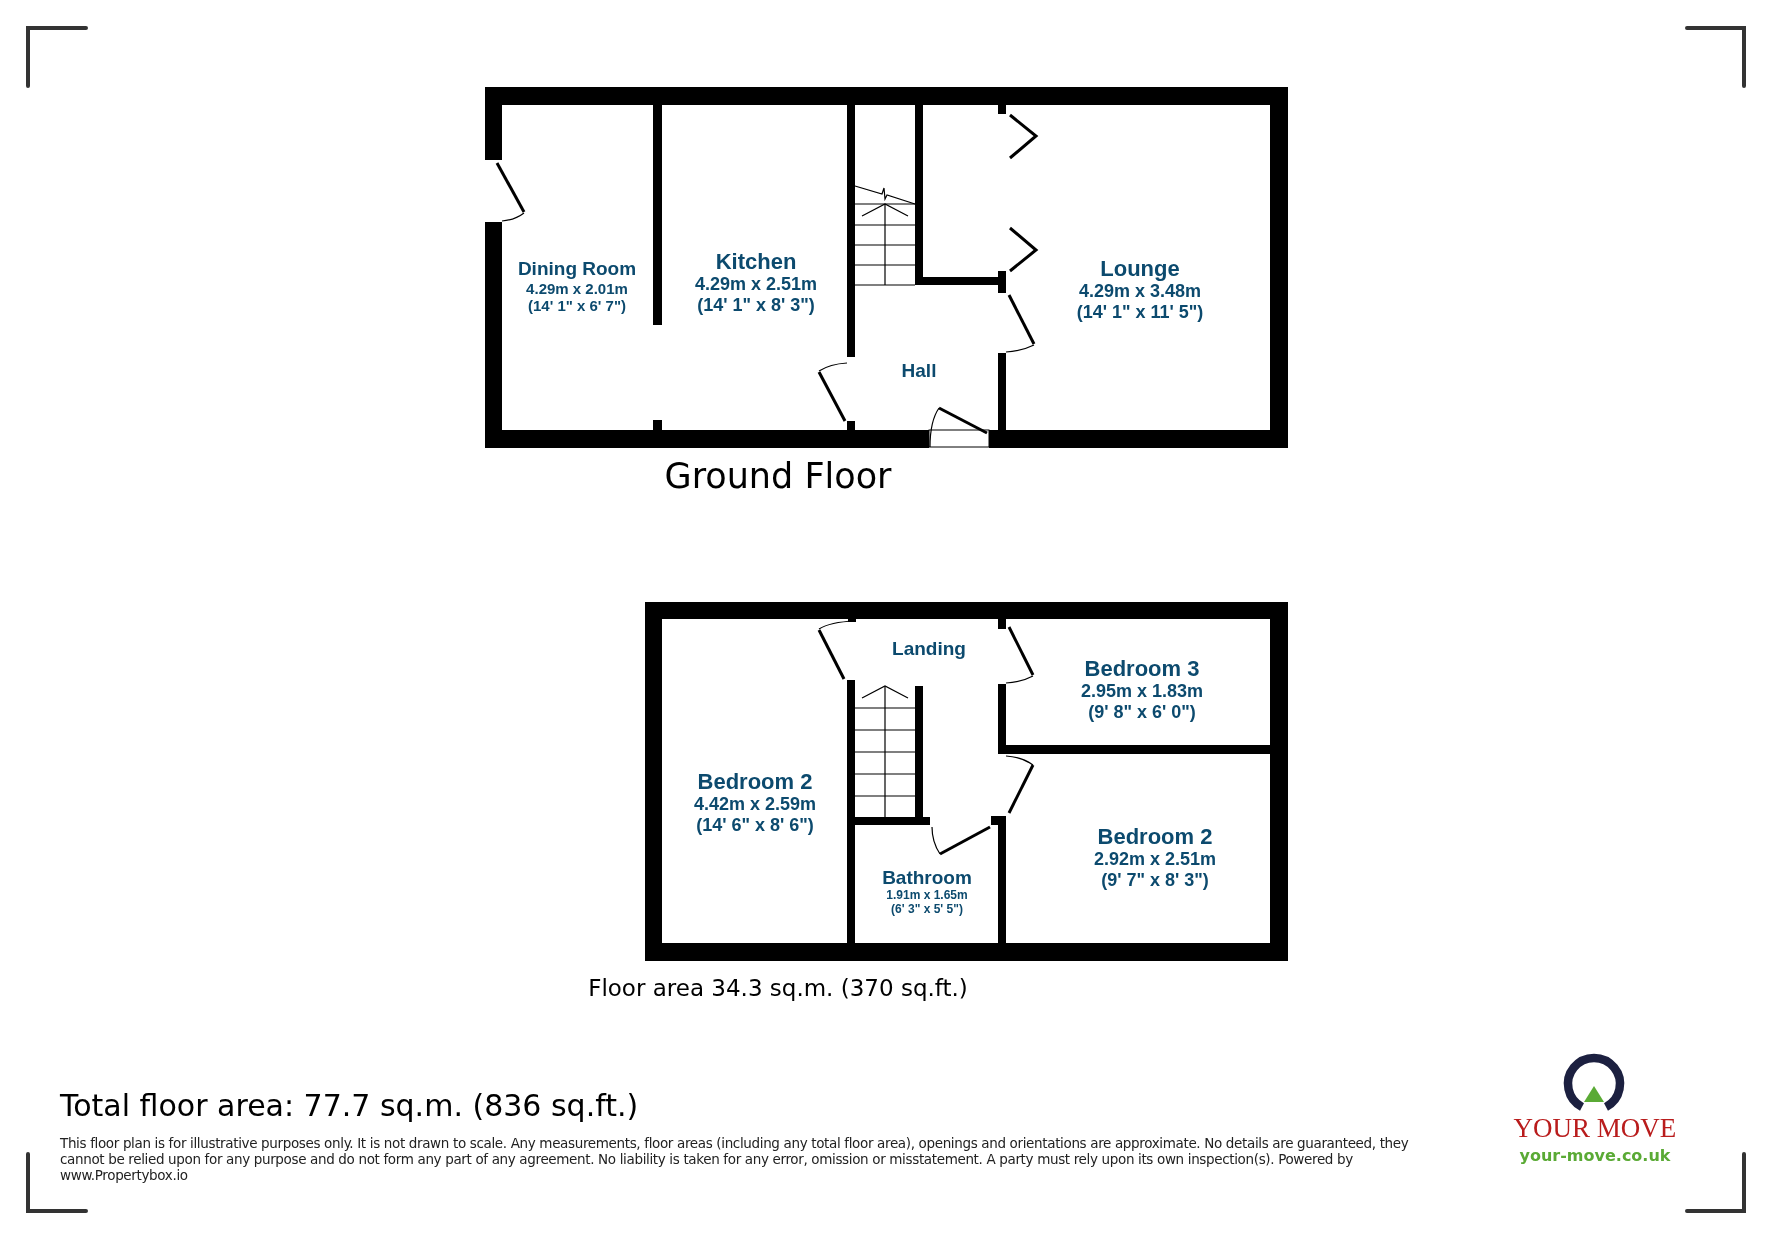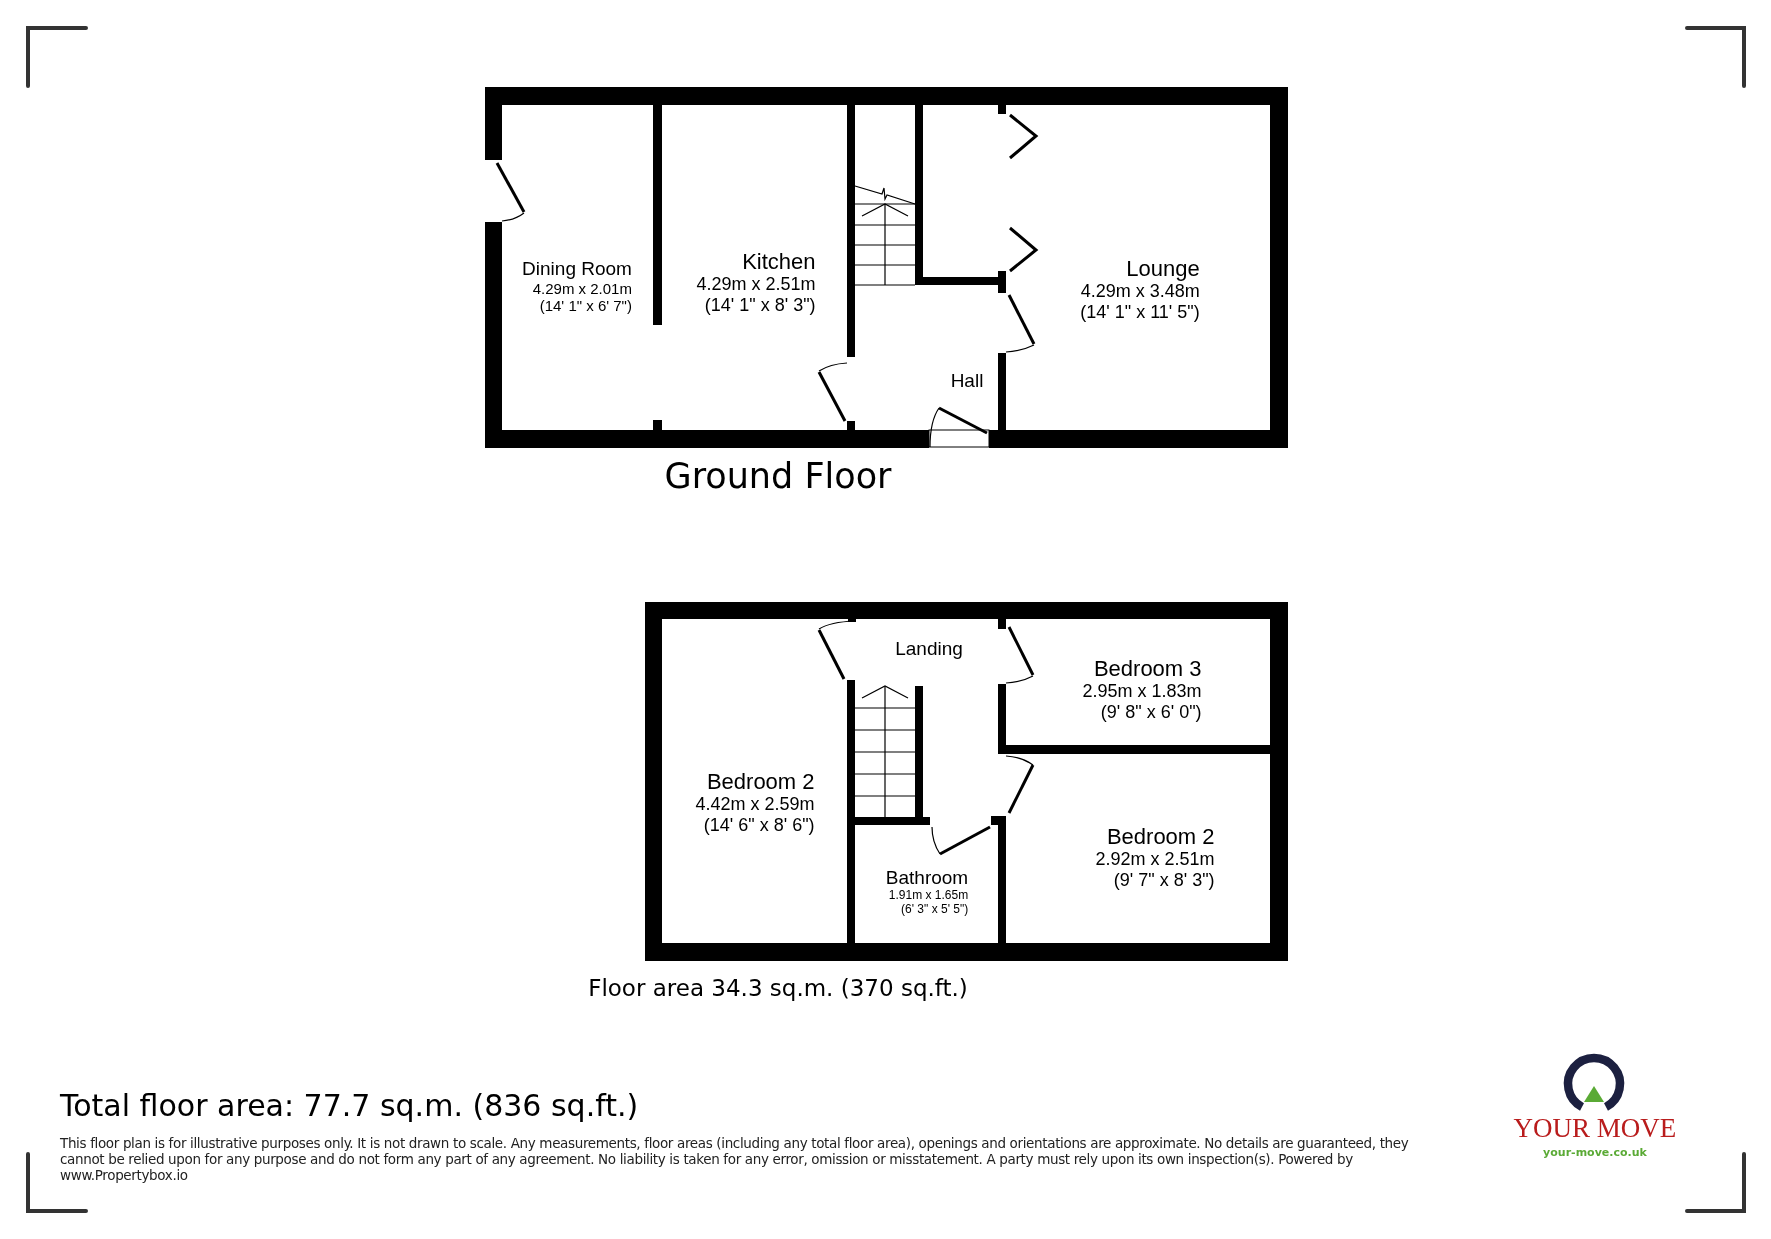--- a/index.html
+++ b/index.html
@@ -1,32 +1,32 @@
 <!DOCTYPE html>
 <html><head>
 <meta charset="utf-8">
 <style>
   html, body { margin:0; padding:0; background:#ffffff; }
   body { width:1771px; height:1239px; position:relative; overflow:hidden; font-family:"DejaVu Sans", sans-serif; color:#000; }
   svg.plan { position:absolute; left:0; top:0; }
-  .room-label { position:absolute; text-align:right; font-family:"Liberation Sans", sans-serif; color:#000000; line-height:1.15; white-space:nowrap; transform:translateX(-50%); }
+  .room-label { position:absolute; text-align:center; font-family:"Liberation Sans", sans-serif; color:#0c4a6e; line-height:1.15; white-space:nowrap; transform:translateX(-50%);font-weight:bold; }
   .room-label .nm { display:block; }
   .room-label .dm { display:block; }
   .lg .nm { font-size:22px; }
   .lg .dm { font-size:18px; }
   .sm .nm { font-size:19px; }
   .sm .dm { font-size:12px; }
   .floor-title { position:absolute; left:0; width:1556px; text-align:center; font-family:"DejaVu Sans", sans-serif; color:#000; }
   .floor-title .t { display:block; font-size:35px; line-height:42px; }
   .floor-title .a { display:block; font-size:23px; line-height:30px; margin-top:3px; }
   .total { position:absolute; left:60px; top:1088px; font-size:30px; font-family:"DejaVu Sans", sans-serif; }
   .disclaimer { position:absolute; left:60px; top:1135px; width:1380px; font-size:13.5px; line-height:16px; color:#222; font-family:"DejaVu Sans", sans-serif; letter-spacing:-0.35px; }
   .brand { position:absolute; left:1500px; top:1050px; width:190px; text-align:center; }
   .brand .name { position:absolute; left:0; top:63px; width:190px; font-family:"Liberation Serif", serif; font-size:27px; color:#b91c1c; letter-spacing:0px; }
-  .brand .url { position:absolute; left:0; top:96px; width:190px; font-family:"DejaVu Sans", sans-serif; font-weight:bold; font-size:11px; color:#5aaa35; }
+  .brand .url { position:absolute; left:0; top:96px; width:190px; font-family:"DejaVu Sans", sans-serif; font-weight:bold; font-size:16px; color:#5aaa35; }
 </style>
 </head>
 <body>
 
 <svg class="plan" width="1771" height="1239">
   <g stroke="#333" stroke-width="4" fill="none" stroke-linecap="round">
     <polyline points="28,86 28,28 86,28"></polyline>
     <polyline points="1687,28 1744,28 1744,86"></polyline>
     <polyline points="28,1154 28,1211 86,1211"></polyline>
     <polyline points="1687,1211 1744,1211 1744,1154"></polyline>
@@ -142,21 +142,21 @@
 <div class="room-label lg" style="left:756px; top:249px;">
   <span class="nm">Kitchen</span>
   <span class="dm">4.29m x 2.51m</span>
   <span class="dm">(14' 1" x 8' 3")</span>
 </div>
 <div class="room-label lg" style="left:1140px; top:256px;">
   <span class="nm">Lounge</span>
   <span class="dm">4.29m x 3.48m</span>
   <span class="dm">(14' 1" x 11' 5")</span>
 </div>
-<div class="room-label sm" style="left:919px; top:370px;margin-left:48px;">
+<div class="room-label sm" style="left:919px; top:360px;">
   <span class="nm">Hall</span>
 </div>
 
 <div class="floor-title" style="top:455px;">
   <span class="t">Ground Floor</span>
 </div>
 
 <div class="room-label sm" style="left:929px; top:638px;">
   <span class="nm">Landing</span>
 </div>

